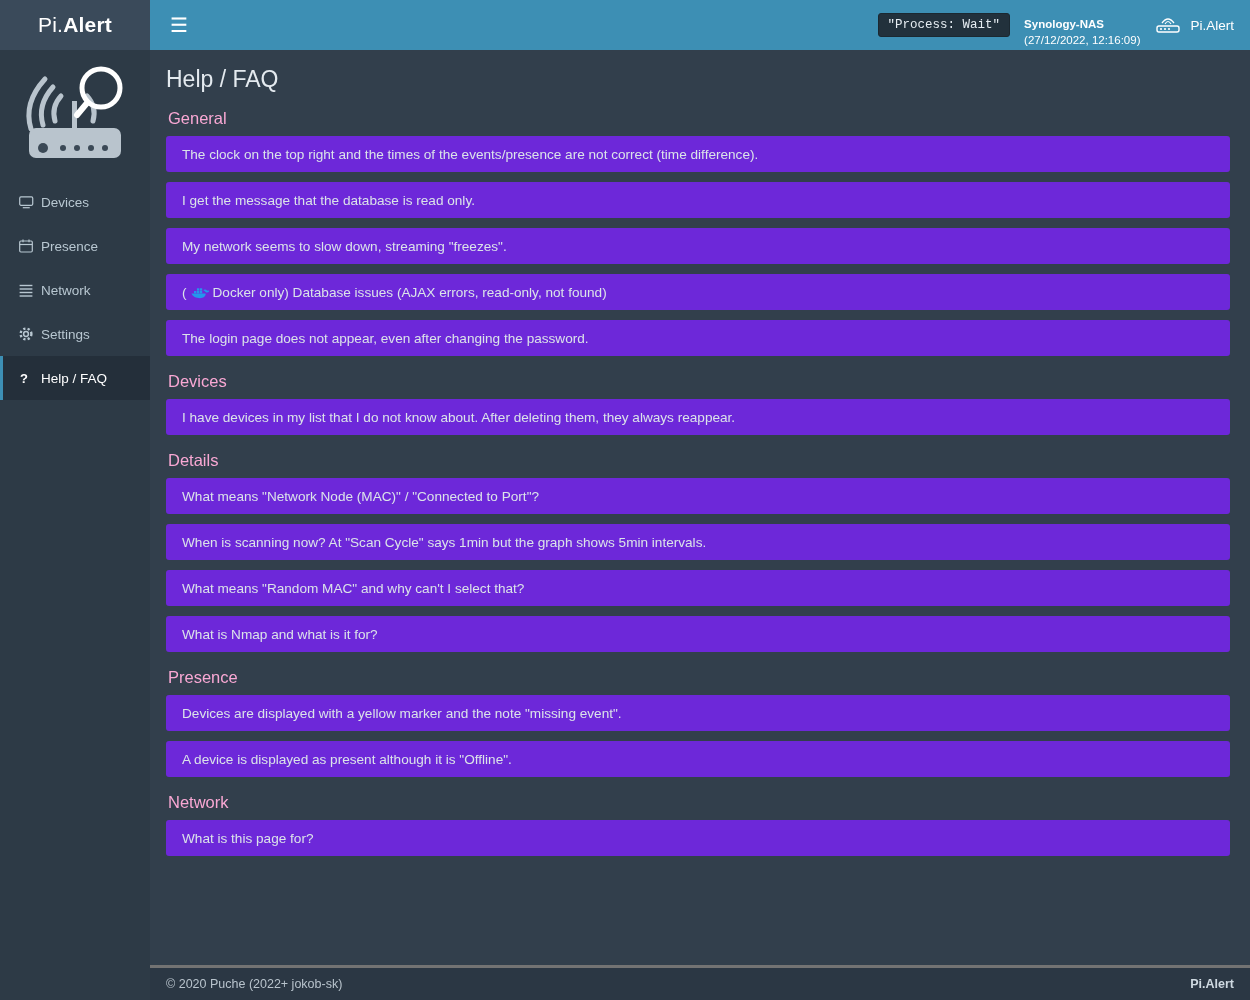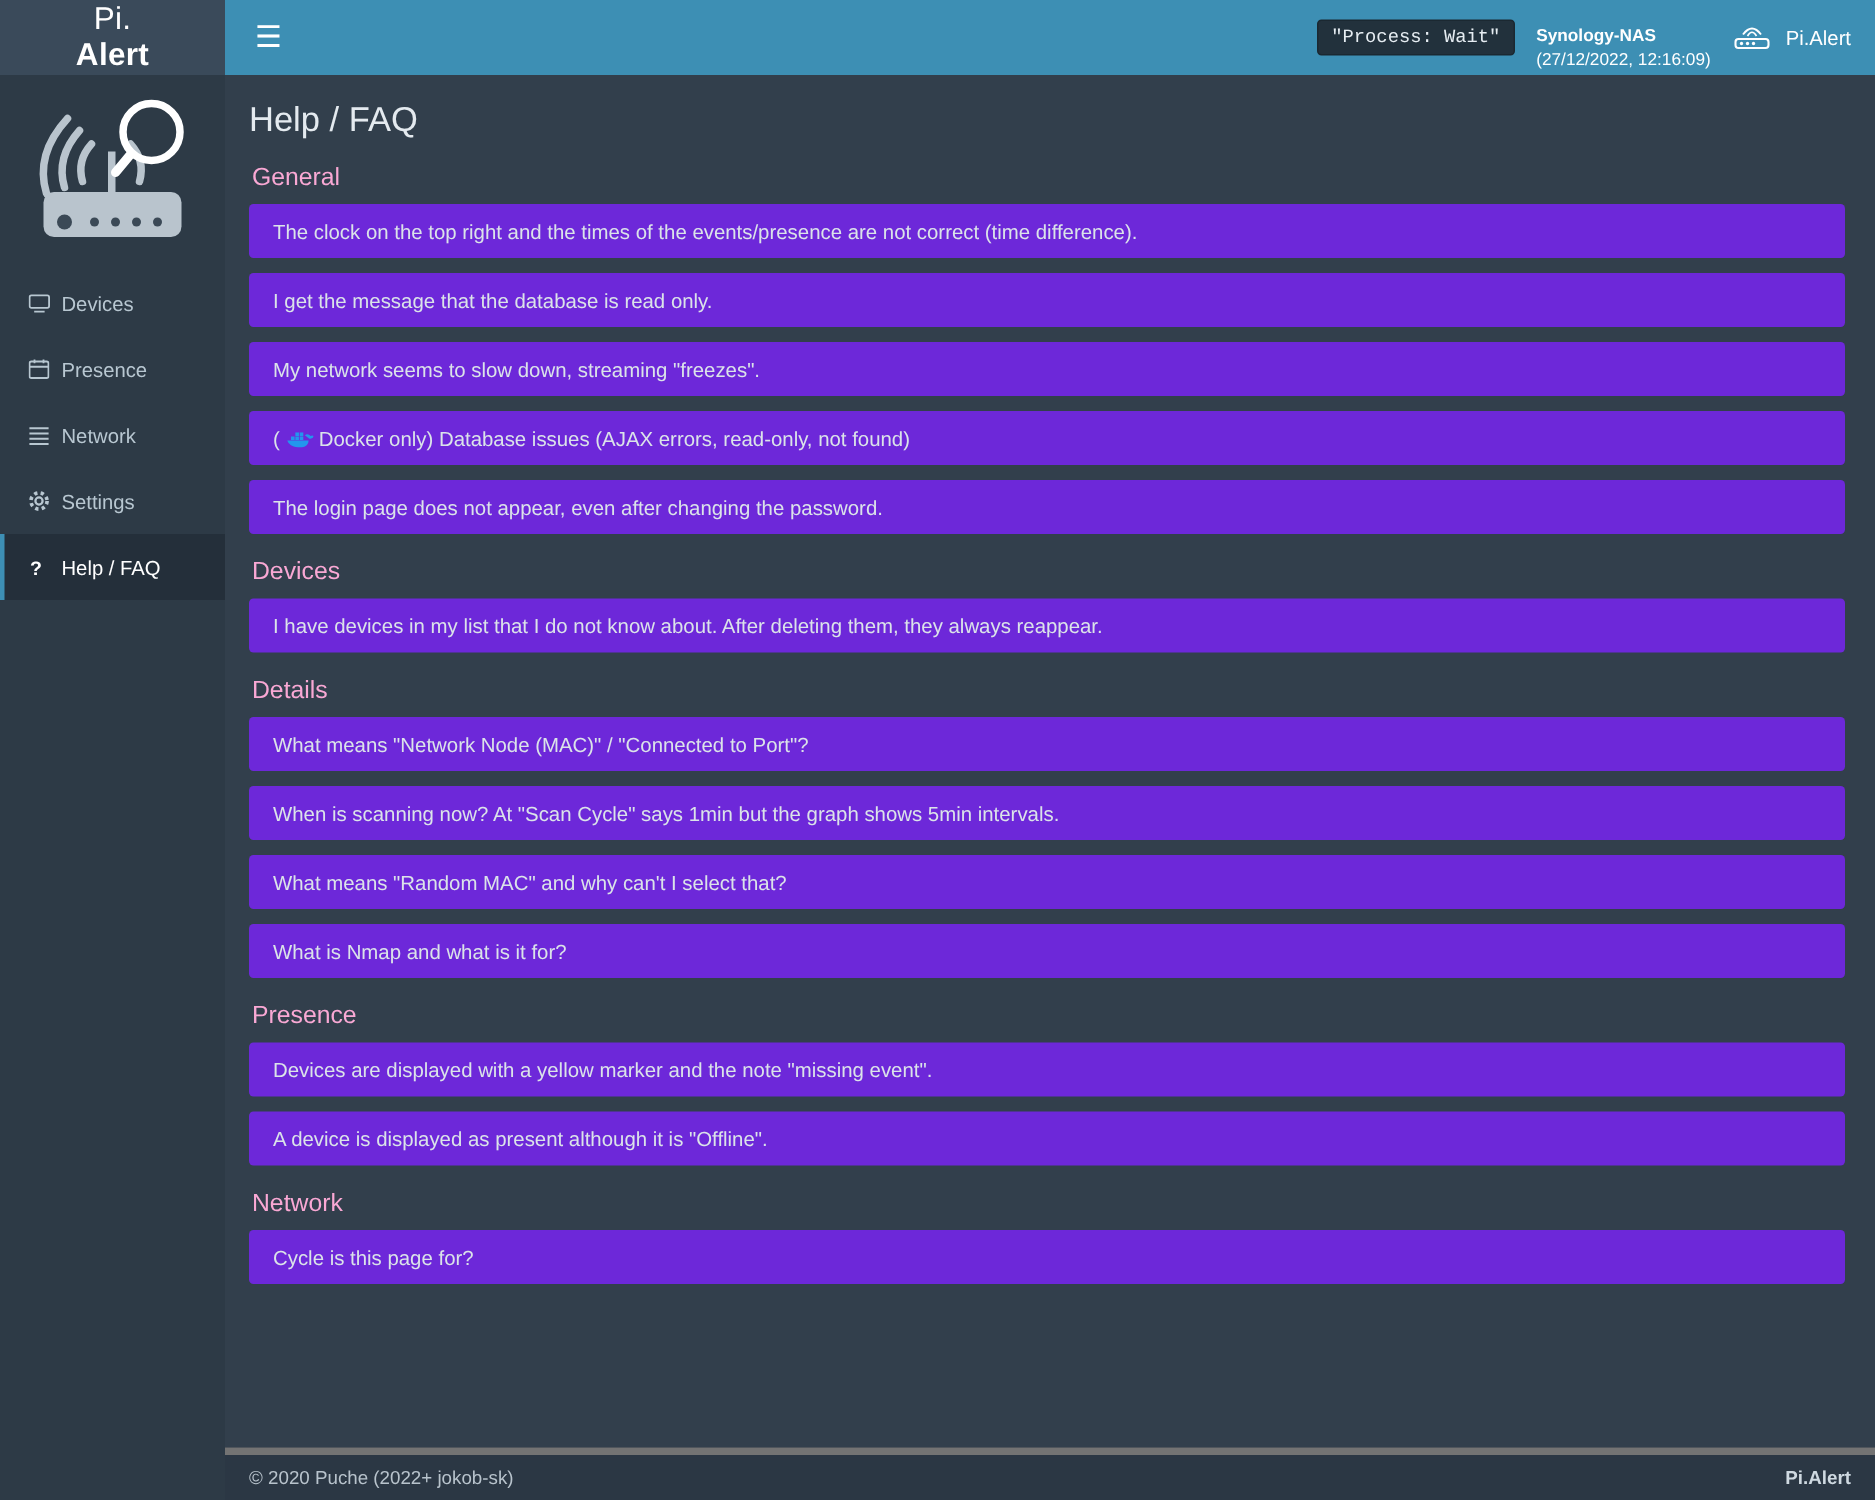--- a/index.html
+++ b/index.html
@@ -29,21 +29,20 @@
   .logo-box {
     width: 150px;
     height: 50px;
     background: #3a4a5a;
     display: flex;
     align-items: center;
     justify-content: center;
     font-size: 21px;
     color: #ffffff;
     letter-spacing: .2px;
-    flex-direction: column;
   }
   .logo-box .pi { font-weight: 400; }
   .logo-box .alert { font-weight: 700; }
   .header-bar {
     flex: 1;
     background: #3d8fb4;
     display: flex;
     align-items: center;
     padding: 0 10px 0 14px;
     position: relative;
@@ -175,21 +174,21 @@
   .footer {
     position: absolute;
     left: 150px; top: 965px;
     width: 1100px; height: 35px;
     background: #2b3744;
     display: flex;
     align-items: center;
     padding: 0 16px;
     font-size: 12.5px;
     color: #b8c3cc;
-    border-top: 5px solid #737373;
+    border-top: 3px solid #737373;
   }
   .footer .right {
     margin-left: auto;
     font-weight: 700;
     color: #cfd9e1;
   }
 </style>
 </head>
 <body>
 
@@ -326,21 +325,21 @@
     <div class="faq-item">What means "Network Node (MAC)" / "Connected to Port"?</div>
     <div class="faq-item">When is scanning now? At "Scan Cycle" says 1min but the graph shows 5min intervals.</div>
     <div class="faq-item">What means "Random MAC" and why can't I select that?</div>
     <div class="faq-item">What is Nmap and what is it for?</div>
 
     <h2 class="section-title">Presence</h2>
     <div class="faq-item">Devices are displayed with a yellow marker and the note "missing event".</div>
     <div class="faq-item">A device is displayed as present although it is "Offline".</div>
 
     <h2 class="section-title">Network</h2>
-    <div class="faq-item">Cycle is this page for?</div>
+    <div class="faq-item">What is this page for?</div>
   </div>
 
   <div class="footer">
     <span>© 2020 Puche (2022+ jokob-sk)</span>
     <span class="right">Pi.Alert</span>
   </div>
 
 </div>
 
 </body></html>

